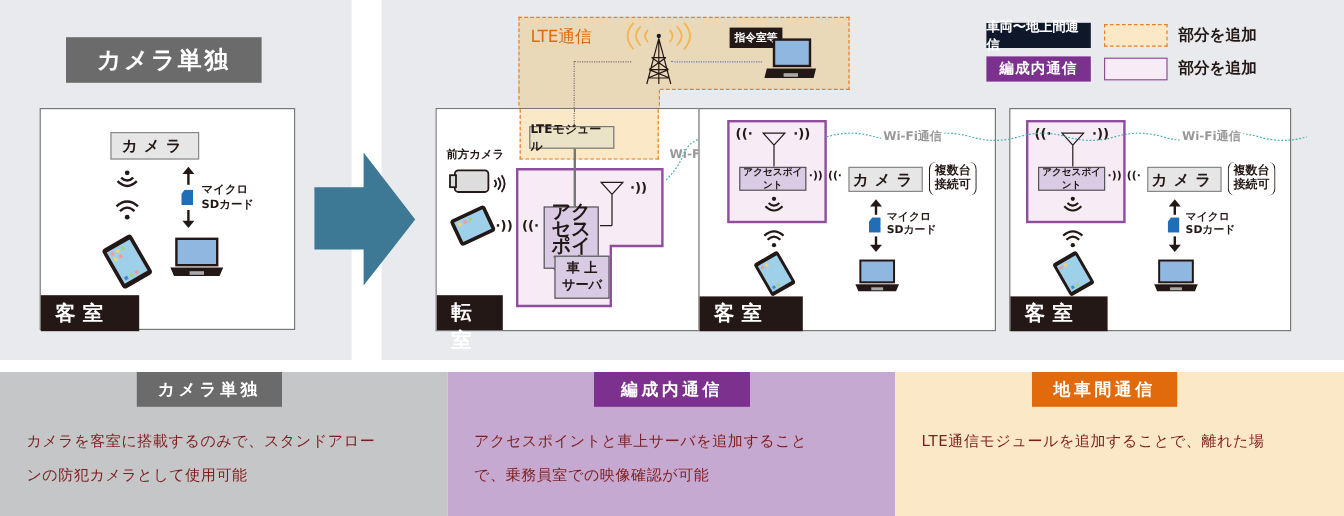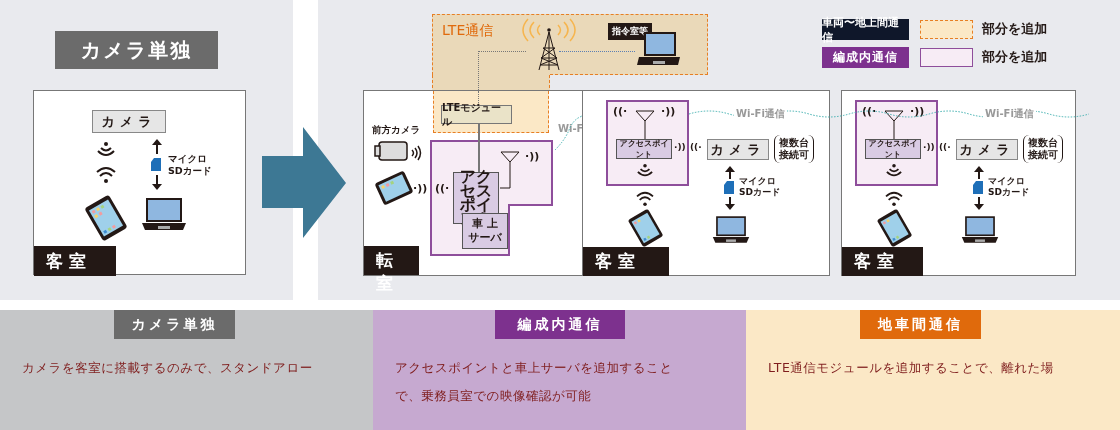--- a/index.html
+++ b/index.html
@@ -270,20 +270,21 @@
 <svg class="abs" style="left:689px;top:104px;" width="420" height="20" viewBox="0 0 420 20">
   <path d="M0 10 Q20 4 40 10 T80 10 T120 10 T160 10 T200 10 T240 10 T280 10 T320 10 T360 10 T400 10" stroke="#3fb0b0" stroke-width="1" stroke-dasharray="1.5,1.5" fill="none"></path>
 </svg>
 <div class="abs" style="left:734px;top:107px;font-size:10px;color:#999;font-weight:bold;background:#fff;padding:0 2px;">Wi-Fi通信</div>
 <div class="abs" style="left:983px;top:107px;font-size:10px;color:#999;font-weight:bold;background:#fff;padding:0 2px;">Wi-Fi通信</div>
 
 <div class="bottom-col" style="left:0;width:373px;background:#c5c6c8;">
   <div class="bottom-tab" style="left:114px;width:121px;background:#6b6b6b;">カメラ単独</div>
   <div class="bottom-text" style="left:22px;">
     <div>カメラを客室に搭載するのみで、スタンドアロー</div>
+    <div>ンの防犯カメラとして使用可能</div>
   </div>
 </div>
 <div class="bottom-col" style="left:373px;width:373px;background:#c6a9d0;">
   <div class="bottom-tab" style="left:122px;width:130px;background:#7d318e;">編成内通信</div>
   <div class="bottom-text" style="left:22px;">
     <div>アクセスポイントと車上サーバを追加すること</div>
     <div>で、乗務員室での映像確認が可能</div>
   </div>
 </div>
 <div class="bottom-col" style="left:746px;width:374px;background:#fbe8c6;">

